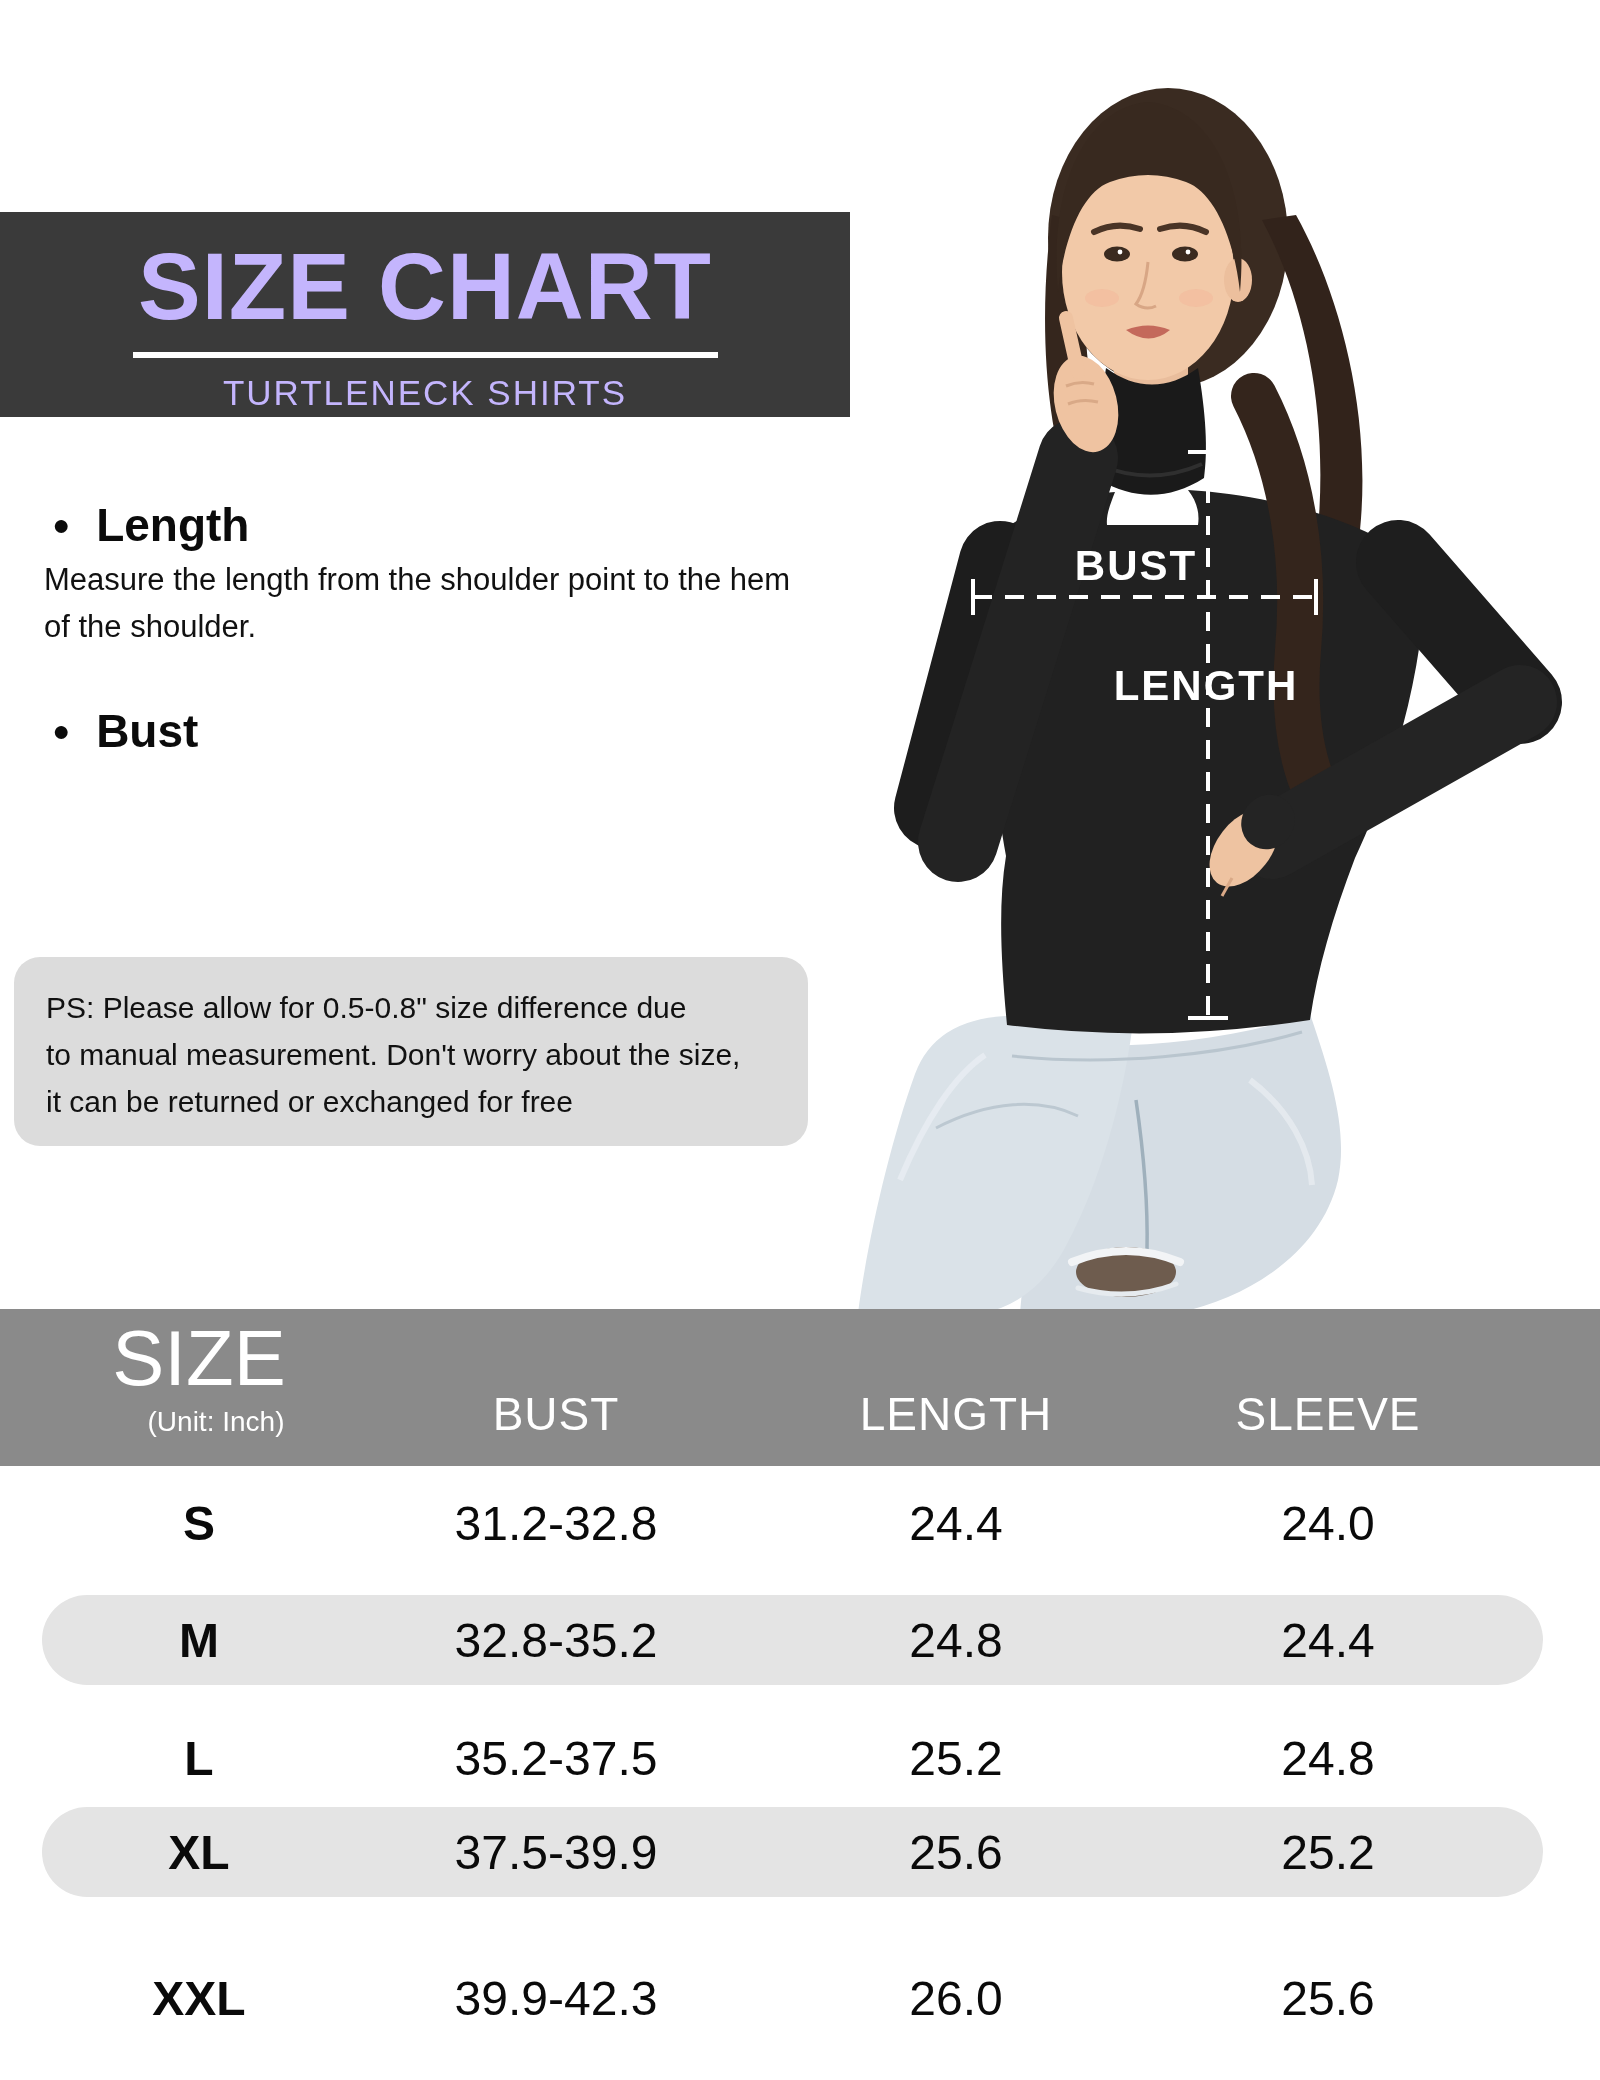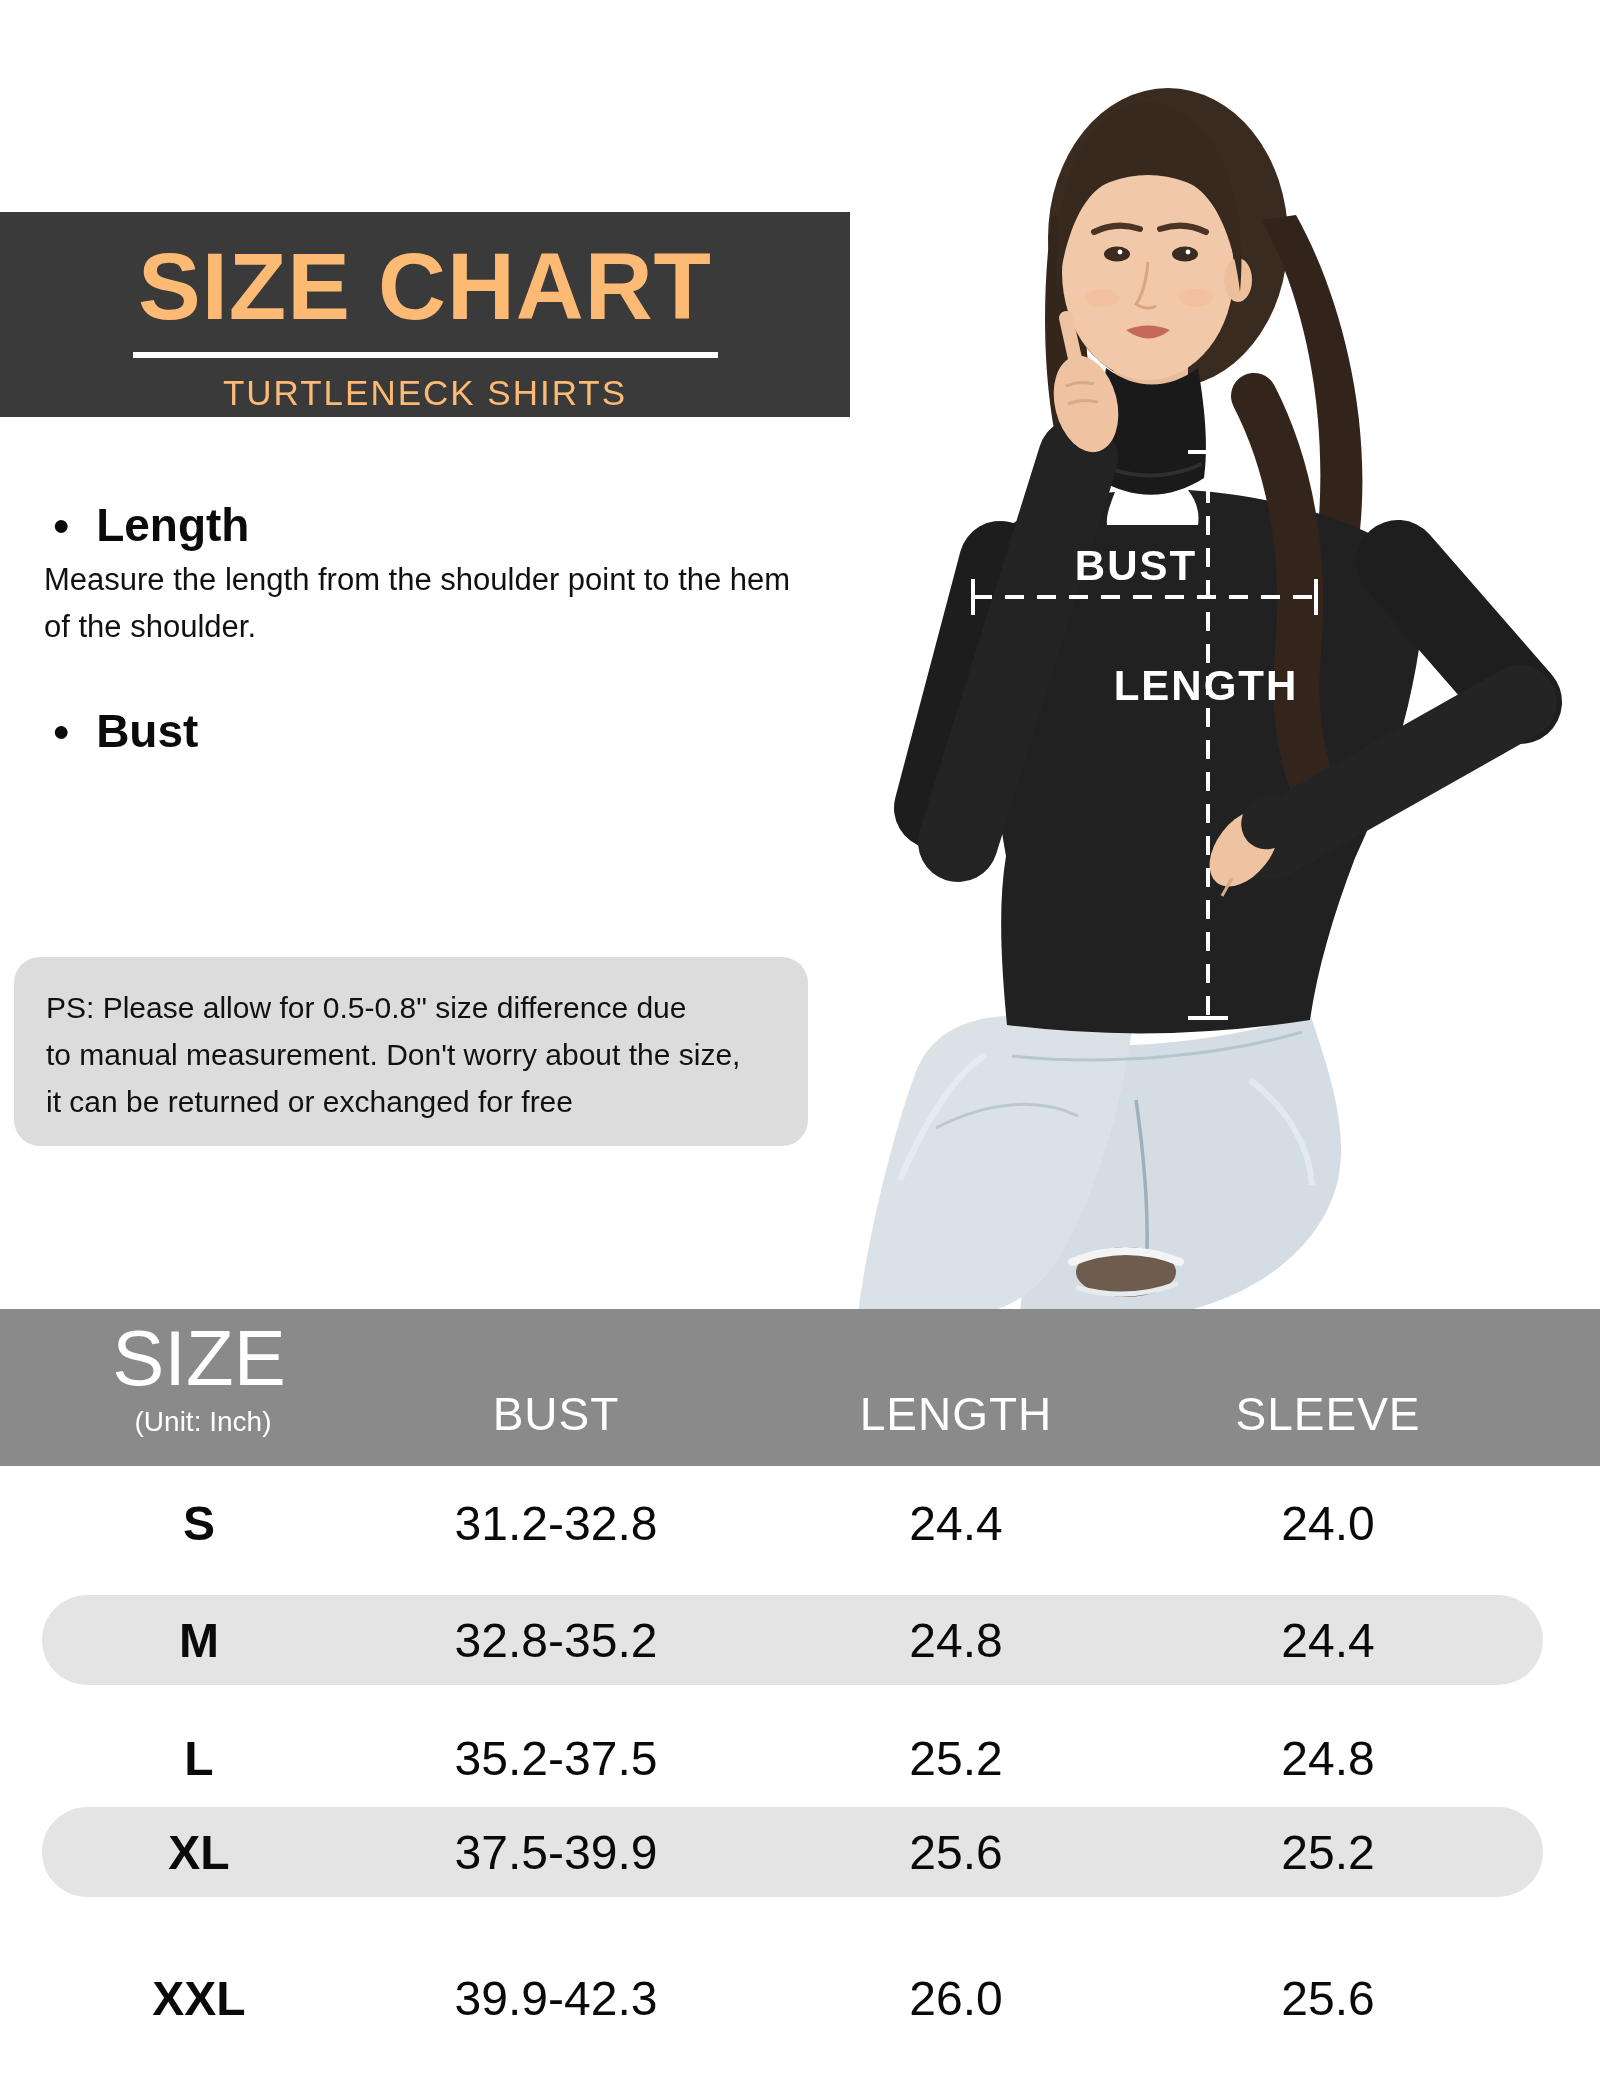--- a/index.html
+++ b/index.html
@@ -1,21 +1,21 @@
 <!DOCTYPE html>
 <html><head>
 <meta charset="utf-8">
 <style>
   html,body{margin:0;padding:0;background:#ffffff;}
   body{font-family:"Liberation Sans","DejaVu Sans",sans-serif;}
   #canvas{position:relative;width:1600px;height:2080px;background:#ffffff;overflow:hidden;}
   .abs{position:absolute;}
 
   
-  #title-box{left:0;top:212px;width:850px;height:205px;background:#3a3a3a;color:#fdba74;text-align:center;z-index:4;}
+  #title-box{left:0;top:212px;width:850px;height:205px;background:#3a3a3a;color:#c4b5fd;text-align:center;z-index:4;}
   #title-box .title{margin-top:28px;font-size:94px;font-weight:bold;line-height:1;letter-spacing:1px;}
   #title-box .rule{width:585px;height:6px;background:#ffffff;margin:18px auto 13px auto;}
   #title-box .subtitle{font-size:35px;line-height:44px;letter-spacing:2px;font-weight:400;}
 
   
   .sec-head{display:flex;align-items:center;gap:26px;color:#0b0b0b;z-index:4;}
   .sec-head .bullet{font-size:30px;line-height:30px;}
   .sec-head .h{font-size:46px;font-weight:bold;}
   .sec-body{font-size:31px;line-height:47px;color:#111111;z-index:4;}
   #length-head{left:52px;top:498px;}
@@ -26,21 +26,21 @@
   
   #note-box{left:14px;top:957px;width:794px;height:189px;background:#dcdcdc;border-radius:26px;z-index:4;}
   #note-box .inner{padding:27px 0 0 32px;font-size:30px;line-height:47px;color:#111111;}
 
   
   #figure{left:820px;top:60px;width:780px;height:1253px;z-index:1;}
 
   
   #table-header{left:0;top:1309px;width:1600px;height:157px;background:#8a8a8a;z-index:3;color:#ffffff;}
   #table-header .size-h{position:absolute;left:0;top:6px;width:398px;text-align:center;font-size:78px;line-height:86px;font-weight:400;}
-  #table-header .unit{position:absolute;left:4px;top:96px;width:398px;text-align:center;font-size:28px;line-height:34px;font-weight:400;}
+  #table-header .unit{position:absolute;left:17px;top:96px;width:398px;text-align:center;font-size:28px;line-height:34px;font-weight:400;}
   .colh{position:absolute;top:75px;height:60px;display:flex;align-items:center;justify-content:center;font-size:46px;font-weight:400;letter-spacing:1px;}
   .colh.c1{left:406px;width:300px;}
   .colh.c2{left:806px;width:300px;}
   .colh.c3{left:1178px;width:300px;}
 
   .trow{position:absolute;left:0;width:1600px;height:90px;z-index:3;}
   .trow .pill{position:absolute;left:42px;top:0;width:1501px;height:90px;background:#e4e4e4;border-radius:46px;}
   .cell{position:absolute;top:0;height:90px;display:flex;align-items:center;justify-content:center;font-size:48px;color:#0a0a0a;}
   .cell.size{left:0;width:398px;font-weight:bold;}
   .cell.bust{left:406px;width:300px;}

